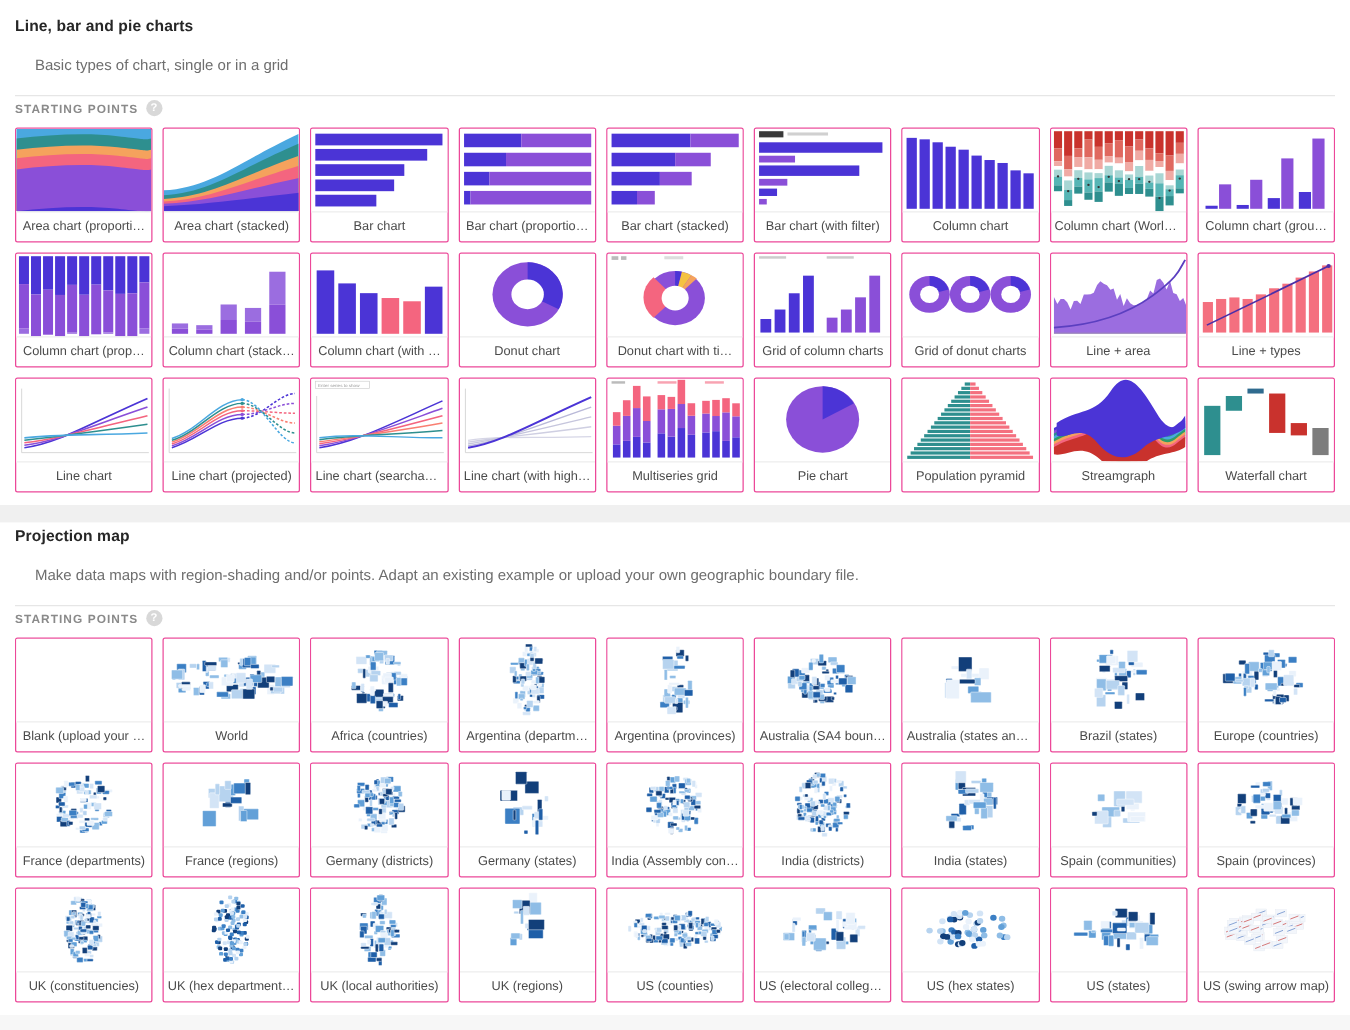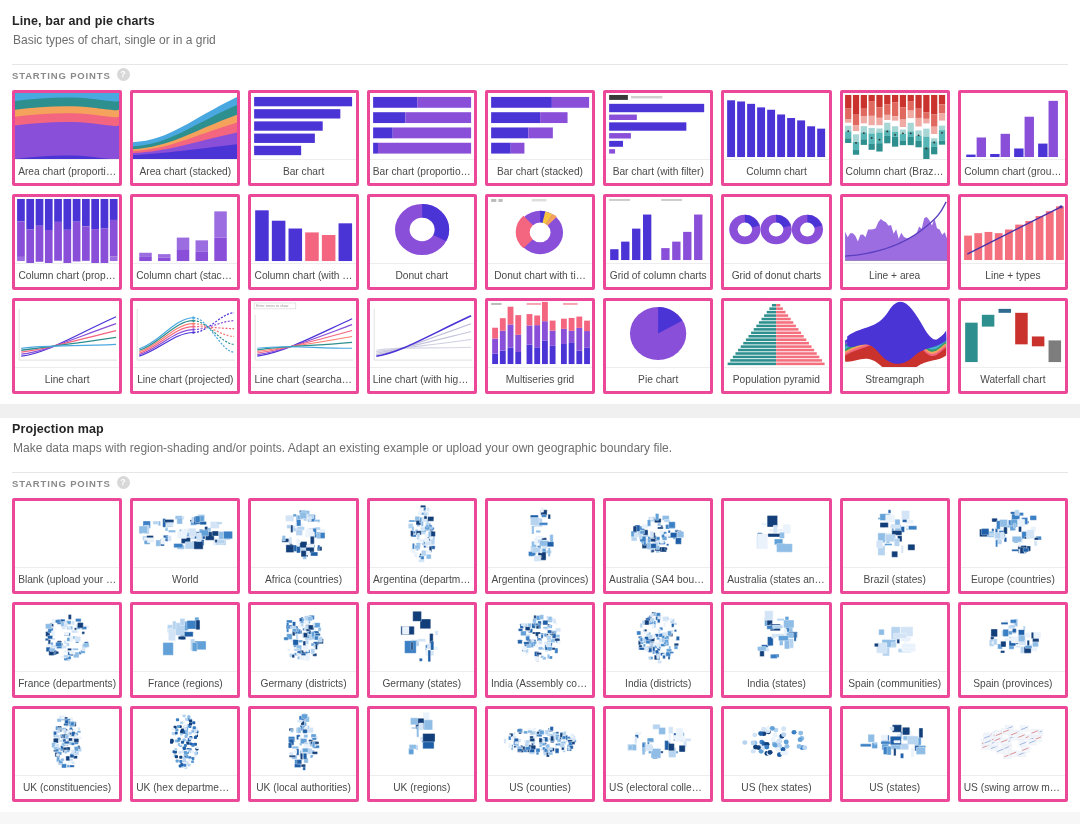--- a/index.html
+++ b/index.html
@@ -16,40 +16,40 @@
   .panel { background: #ffffff; padding: 0 12px 10px 12px; }
   .panel.first { padding-top: 10px; }
   .panel-gap { height: 14px; background: #f0f0f0; }
 
   .sec-head { padding: 4px 0 0 0; }
   .sec-title {
     font-size: 12.5px; font-weight: bold; color: #262626;
     letter-spacing: .1px; margin: 0 0 4px 0; line-height: 15px;
   }
   .sec-sub {
-    font-size: 12px; color: #6e6e6e; margin: 1px; line-height: 15px;
+    font-size: 12px; color: #6e6e6e; margin: 16px; line-height: 15px;
   }
   .divider { border-top: 1px solid #e6e6e6; margin: 16px 0 0 0; }
 
   .sp-row { display: flex; align-items: flex-end; gap: 6px; margin: 3px 0 9px 0; }
   .sp-label {
     font-size: 9.5px; font-weight: bold; letter-spacing: .85px;
     color: #8a8a8a; text-transform: uppercase;
   }
   .help-icon {
     width: 13px; height: 13px; border-radius: 50%;
     background: #d8d8d8; color: #ffffff;
     font-size: 9px; font-weight: bold; line-height: 13px;
     text-align: center; display: inline-block; cursor: pointer;
   }
 
   .grid { display: grid; grid-template-columns: repeat(9, 1fr); gap: 8px; }
 
   .card {
-    background: #ffffff; border: 3px solid #ec4899; border-radius: 2px;
+    background: #ffffff; border: 1px solid #ec4899; border-radius: 2px;
     overflow: hidden; cursor: pointer; display: flex; flex-direction: column;
   }
   .thumb {
     height: 67px; background: #ffffff; position: relative; overflow: hidden;
     border-bottom: 1px solid #ededed;
   }
   .thumb svg { display: block; width: 100%; height: 100%; }
   .card-label {
     height: 23px; line-height: 23px; text-align: center;
     font-size: 10.2px; color: #4a4a4a; padding: 0 3px;
@@ -277,21 +277,21 @@
               <rect x="92" y="2" width="6" height="9.442524005486968" fill="#c9322d"></rect>
               <rect x="92" y="11.442524005486968" width="6" height="8.935570987654321" fill="#e0685f"></rect>
               <rect x="92" y="20.37809499314129" width="6" height="7.801277434842249" fill="#f0aaa4"></rect>
               <rect x="92" y="28.179372427983537" width="6" height="4.948954046639232" fill="#ffffff"></rect>
               <rect x="92" y="33.12832647462277" width="6" height="4.6003086419753085" fill="#a8d6d4"></rect>
               <rect x="92" y="37.72863511659808" width="6" height="10.65147462277092" fill="#56b5b5"></rect>
               <rect x="92" y="48.380109739369" width="6" height="4.070044581618656" fill="#2e8f8f"></rect>
               <circle cx="95" cy="40.45015432098765" r="0.9" fill="#333"></circle>
             </svg>
           </div>
-          <div class="card-label">Column chart (Brazil…</div>
+          <div class="card-label">Column chart (World…</div>
         </div>
         <div class="card">
           <div class="thumb">
             <svg viewBox="0 0 100 67" preserveAspectRatio="none">
               <rect x="5" y="62.52" width="9" height="2.48" fill="#4b34d6"></rect>
               <rect x="15" y="45.16" width="9" height="19.84" fill="#8a4fd8"></rect>
               <rect x="28" y="61.9" width="9" height="3.1" fill="#4b34d6"></rect>
               <rect x="38" y="41.44" width="9" height="23.56" fill="#8a4fd8"></rect>
               <rect x="51" y="56.32" width="9" height="8.68" fill="#4b34d6"></rect>
               <rect x="61" y="24.08" width="9" height="40.92" fill="#8a4fd8"></rect>

